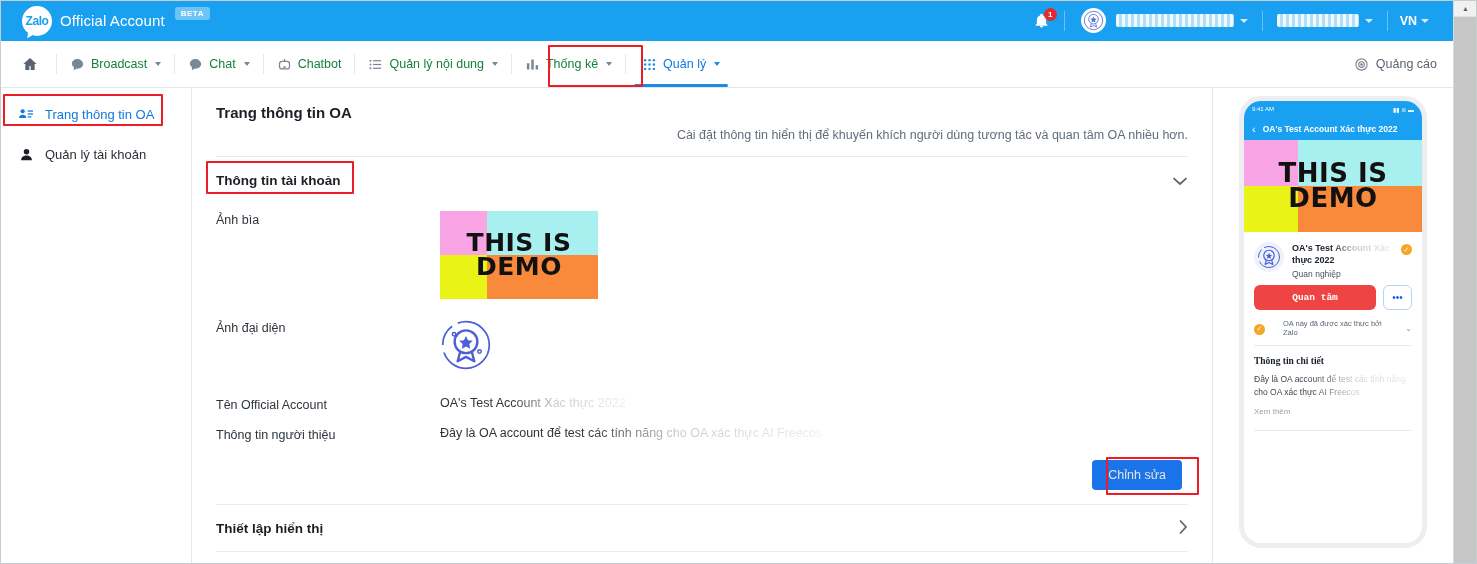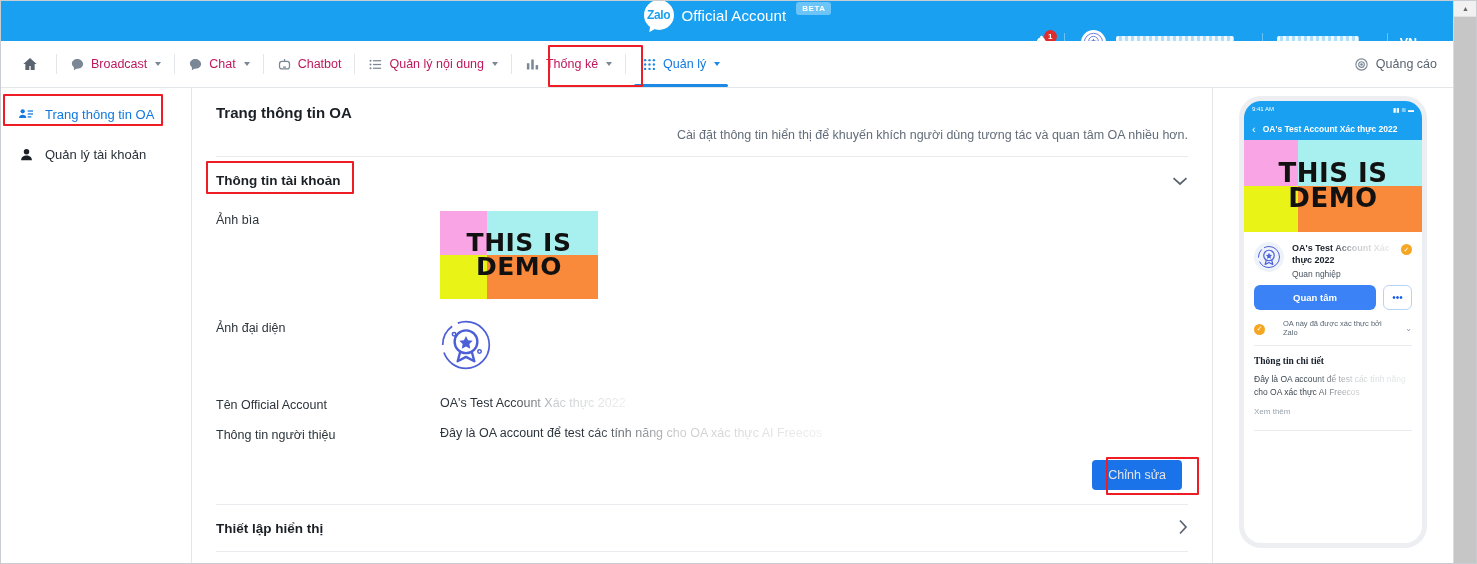--- a/index.html
+++ b/index.html
@@ -9,21 +9,21 @@
     font-family:"Liberation Sans", sans-serif;
     background:#ffffff;
     overflow:hidden;
     position:relative;
   }
   .app { position:relative; width:1477px; height:564px; background:#fff; }
 
   
   .topbar{
     position:absolute; left:0; top:0; width:1453px; height:41px;
-    background:#1aa0f0; display:flex; align-items:center;flex-direction:column;
+    background:#1aa0f0; display:flex; align-items:center;
   }
   .brand{ display:flex; align-items:center; margin-left:22px; gap:8px;}
   .zalo-logo{
     width:30px;height:30px;border-radius:50%;background:#fff;
     position:relative; display:flex;align-items:center;justify-content:center;
   }
   .zalo-logo:after{
     content:""; position:absolute; left:6px; bottom:-3px;
     width:0;height:0;border-left:6px solid #fff;border-top:6px solid #fff;
     border-right:3px solid transparent;border-bottom:5px solid transparent;
@@ -63,21 +63,21 @@
   .lang{ color:#fff;font-size:12.5px;font-weight:bold;margin:0 4px 0 12px; }
 
   
   .navbar{
     position:absolute; left:0; top:41px; width:1453px; height:47px;
     background:#fff; border-bottom:1px solid #e4e7ea;
     display:flex; align-items:center;
   }
   .nav-item{
     display:flex;align-items:center;gap:6px;
-    font-size:12.5px;color:#be185d; padding:0 13px; height:46px; cursor:pointer;
+    font-size:12.5px;color:#15803d; padding:0 13px; height:46px; cursor:pointer;
     position:relative; white-space:nowrap;
   }
   .nav-sep{ width:1px;height:20px;background:#e4e7ea; }
   .nav-caret{ width:0;height:0;border-left:3.5px solid transparent;border-right:3.5px solid transparent;
               border-top:4px solid #7b8794; margin-left:2px;}
   .nav-item.active{ color:#1279e0; }
   .nav-item.active .underline{
     position:absolute;left:8px;right:8px;bottom:0;height:3px;background:#1a8ae5;border-radius:2px;
   }
   .hl-box{
@@ -173,22 +173,22 @@
   .ph-cover .ct .a{font-size:26px;}
   .ph-cover .ct .b{font-size:26px;}
   .ph-acc{ display:flex;gap:8px;padding:10px 10px 6px 10px;align-items:flex-start;}
   .ph-avatar{ width:30px;height:30px;border-radius:50%;background:#edf2fb;display:flex;align-items:center;justify-content:center;flex:0 0 30px;}
   .ph-acc-name{ font-size:9px;font-weight:bold;color:#17202a;line-height:1.35; }
   .ph-acc-type{ font-size:8.5px;color:#4a5561;margin-top:3px;}
   .verif-dot{ width:11px;height:11px;border-radius:50%;background:#f5a623;color:#fff;font-size:7px;
               display:flex;align-items:center;justify-content:center;margin-left:auto;flex:0 0 11px;margin-top:2px;}
   .ph-btns{ display:flex;gap:7px;padding:0 10px;align-items:center;}
   .ph-follow{
-    flex:1;background:#3b82f6;color:#fff;border:none;border-radius:6px;height:25px;
-    font-size:9.5px;font-weight:bold;cursor:pointer;font-family:Liberation Sans, sans-serif;
+    flex:1;background:#ef4444;color:#fff;border:none;border-radius:6px;height:25px;
+    font-size:9.5px;font-weight:bold;cursor:pointer;font-family:Liberation Mono, monospace;
   }
   .ph-more{
     width:29px;height:25px;border:1px solid #b9d3f7;border-radius:6px;background:#fff;
     color:#1559e8;font-size:10px;display:flex;align-items:center;justify-content:center;cursor:pointer;
   }
   .ph-verify{ display:flex;align-items:center;gap:18px;padding:9px 10px 8px 10px;font-size:7.5px;color:#5a6672;}
   .ph-hr{ height:1px;background:#e9ebee;margin:0 10px;}
   .ph-detail-t{ font-size:9.5px;font-weight:bold;color:#17202a;padding:10px 16px 7px 10px;font-family:Liberation Serif, serif;}
   .ph-detail-b{ font-size:8.5px;color:#3d4852;padding:0 10px;line-height:1.5;}
   .ph-more-link{ font-size:8px;color:#9aa3ad;padding:8px 10px 0 10px;}

